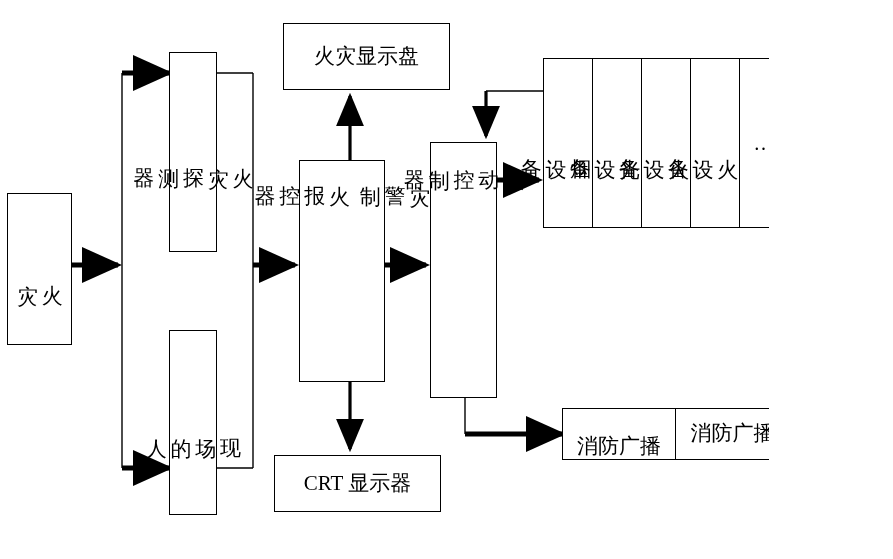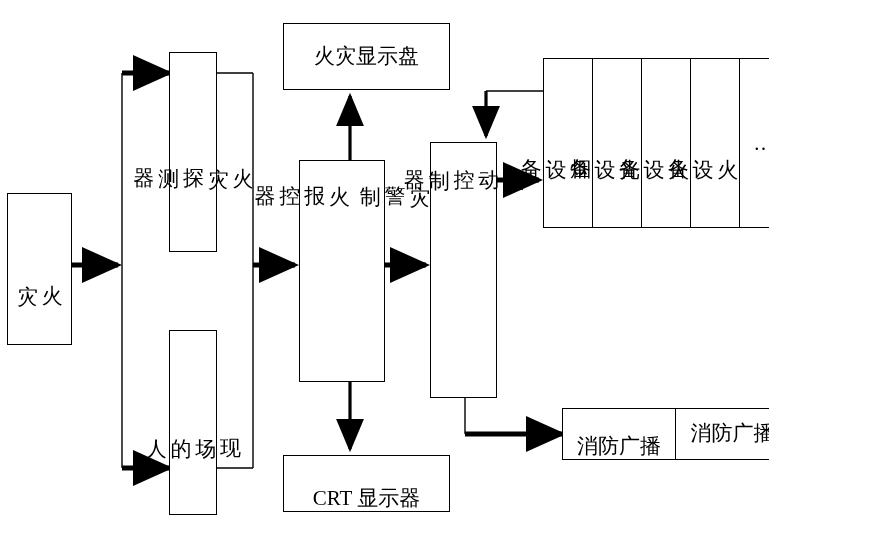--- a/index.html
+++ b/index.html
@@ -181,21 +181,21 @@
       <span class="vtext">灾
 警
 制</span>
       <span class="vtext">火
 报
 控
 器</span>
     </div>
   </div>
 
-  <div class="box" style="left:283px;top:455px;width:167px;height:57px;align-items:flex-end;">
+  <div class="box" style="left:274px;top:455px;width:167px;height:57px;">
     <span class="htext">CRT 显示器</span>
   </div>
 
   <div class="box" style="left:430px;top:142px;width:67px;height:256px;align-items:flex-start;padding-top:10px;">
     <span class="vtext">联
 动
 控
 制
 器</span>
   </div>

